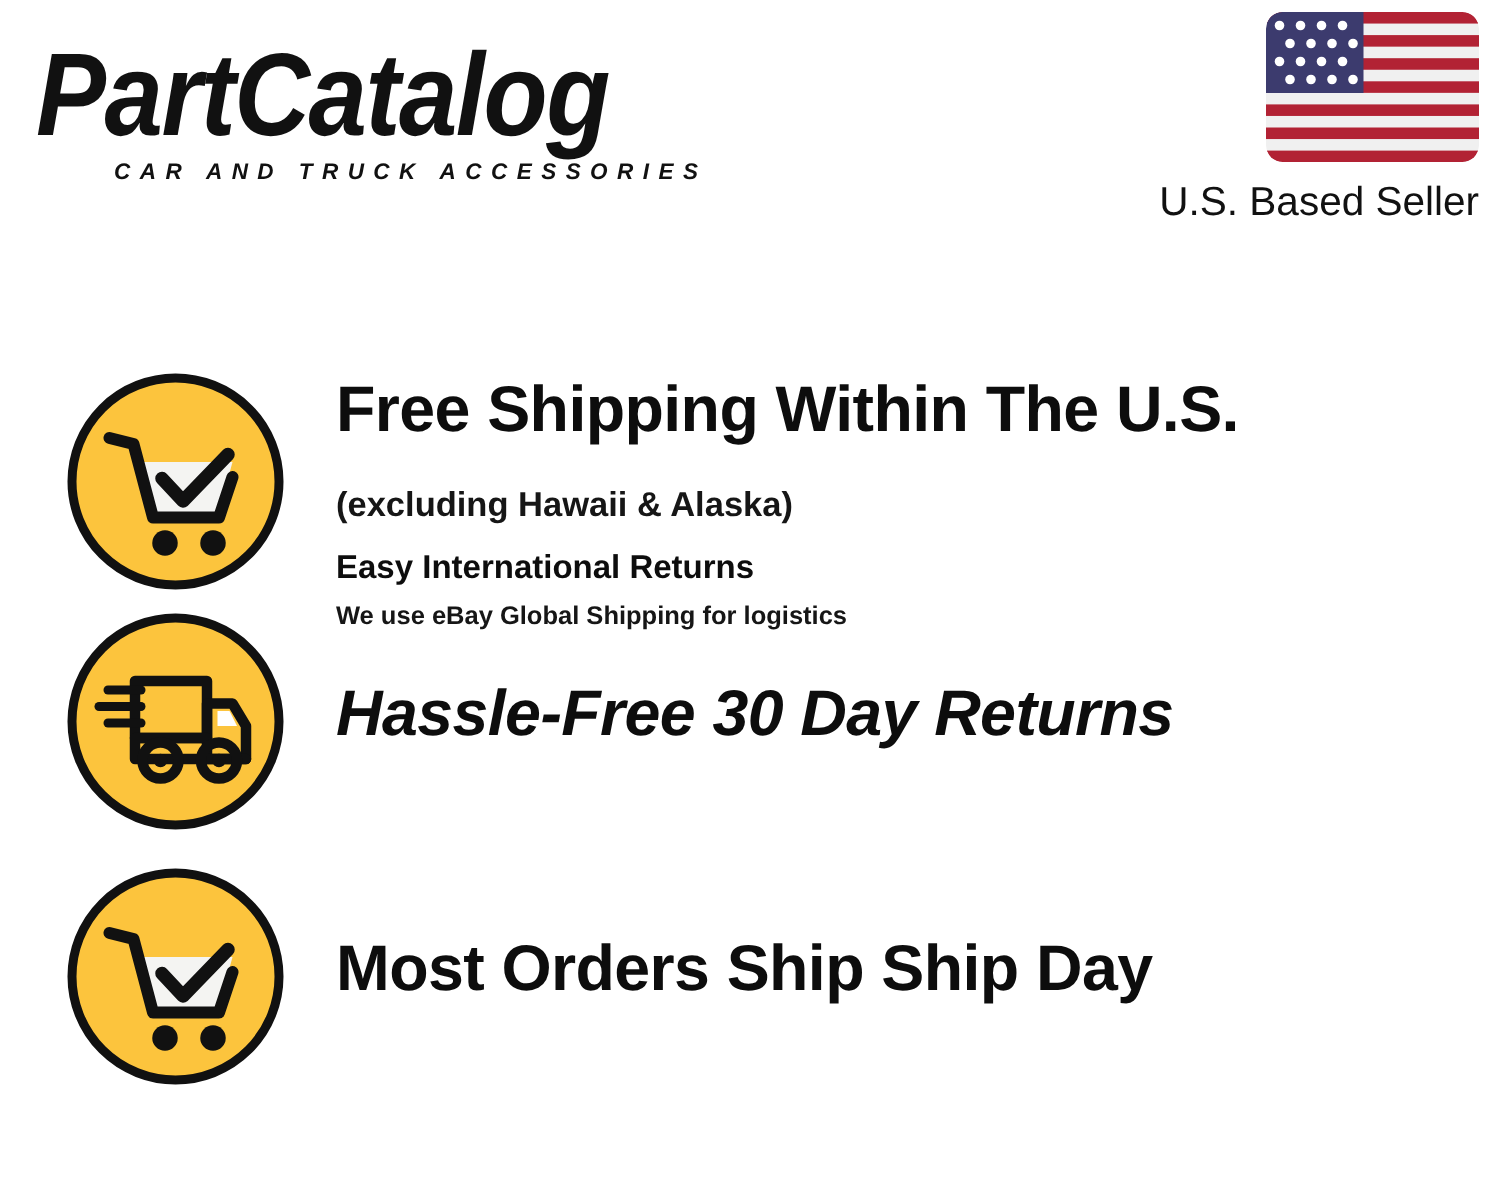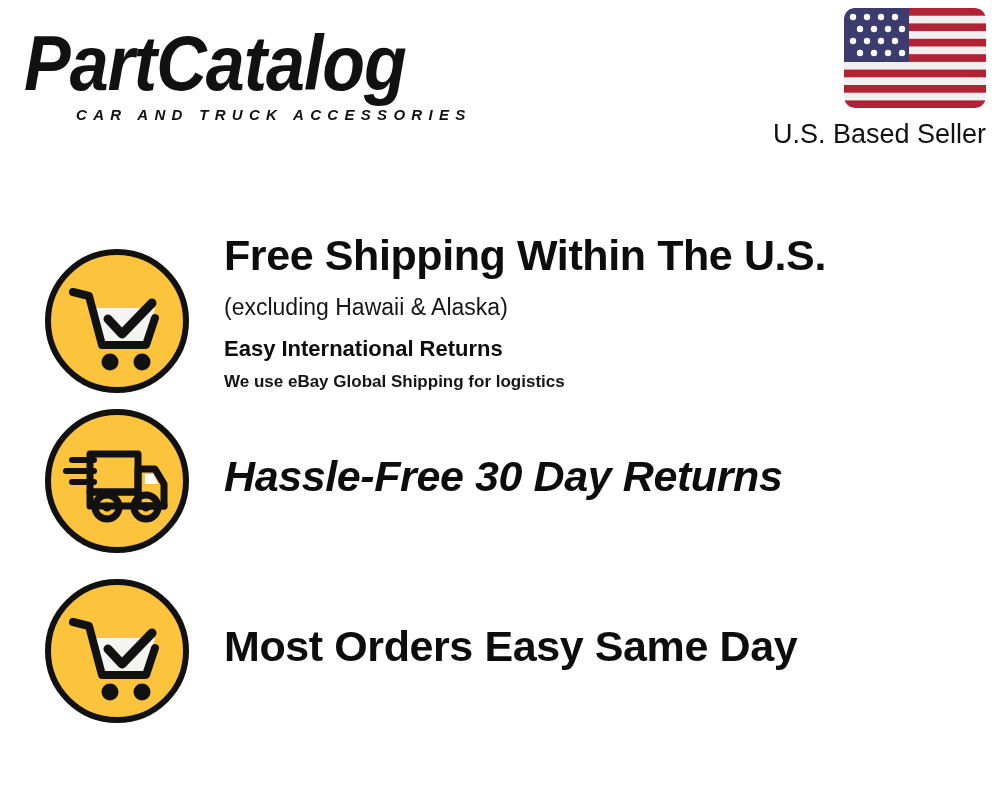--- a/index.html
+++ b/index.html
@@ -86,21 +86,21 @@
     left: 0;
     top: 228px;
     width: 1000px;
   }
   .feature-row {
     position: absolute;
     left: 42px;
     display: flex;
     align-items: flex-start;
   }
-  .feature-row.row-0 { top: 0px; align-items: flex-end; }
+  .feature-row.row-0 { top: 18px; }
   .feature-row.row-1 { top: 178px; font-style: italic; }
   .feature-row.row-2 { top: 348px; }
 
   .feature-icon {
     flex: 0 0 auto;
     width: 150px;
     height: 150px;
     display: block;
   }
   .feature-text {
@@ -115,23 +115,23 @@
     display: block;
     font-size: 43px;
     font-weight: 700;
     color: #0d0d0d;
     line-height: 50px;
     letter-spacing: -0.4px;
     white-space: nowrap;
   }
   .feature-note {
     display: block;
-    margin-top: 13px;
+    margin-top: 24px;
     font-size: 23px;
-    font-weight: 400;
+    font-weight: 700;
     color: #161616;
     line-height: 28px;
     white-space: nowrap;
   }
   .feature-sub-title {
     display: block;
     margin-top: 14px;
     font-size: 22px;
     font-weight: 700;
     color: #0d0d0d;
@@ -266,18 +266,18 @@
         <svg viewBox="0 0 150 150" width="150" height="150" aria-hidden="true">
           <circle cx="75" cy="75" r="69" fill="#FCC43D" stroke="#111111" stroke-width="6"></circle>
           <path d="M47 62 L113 62 L103 99 L57 99 Z" fill="#F4F4F2"></path>
           <path d="M31 46 L47 50 L60 99 L104 99 L113 72" fill="none" stroke="#111111" stroke-width="8" stroke-linecap="round" stroke-linejoin="round"></path>
           <path d="M66 73 L80 88 L110 57" fill="none" stroke="#111111" stroke-width="9" stroke-linecap="round" stroke-linejoin="round"></path>
           <circle cx="68" cy="116" r="8.5" fill="#111111"></circle>
           <circle cx="100" cy="116" r="8.5" fill="#111111"></circle>
         </svg>
       </span>
       <div class="feature-text">
-        <span class="feature-title">Most Orders Easy Same Day</span>
+        <span class="feature-title">Most Orders Ship Ship Day</span>
       </div>
     </div>
 
   </div>
 </div>
 
 </body></html>

